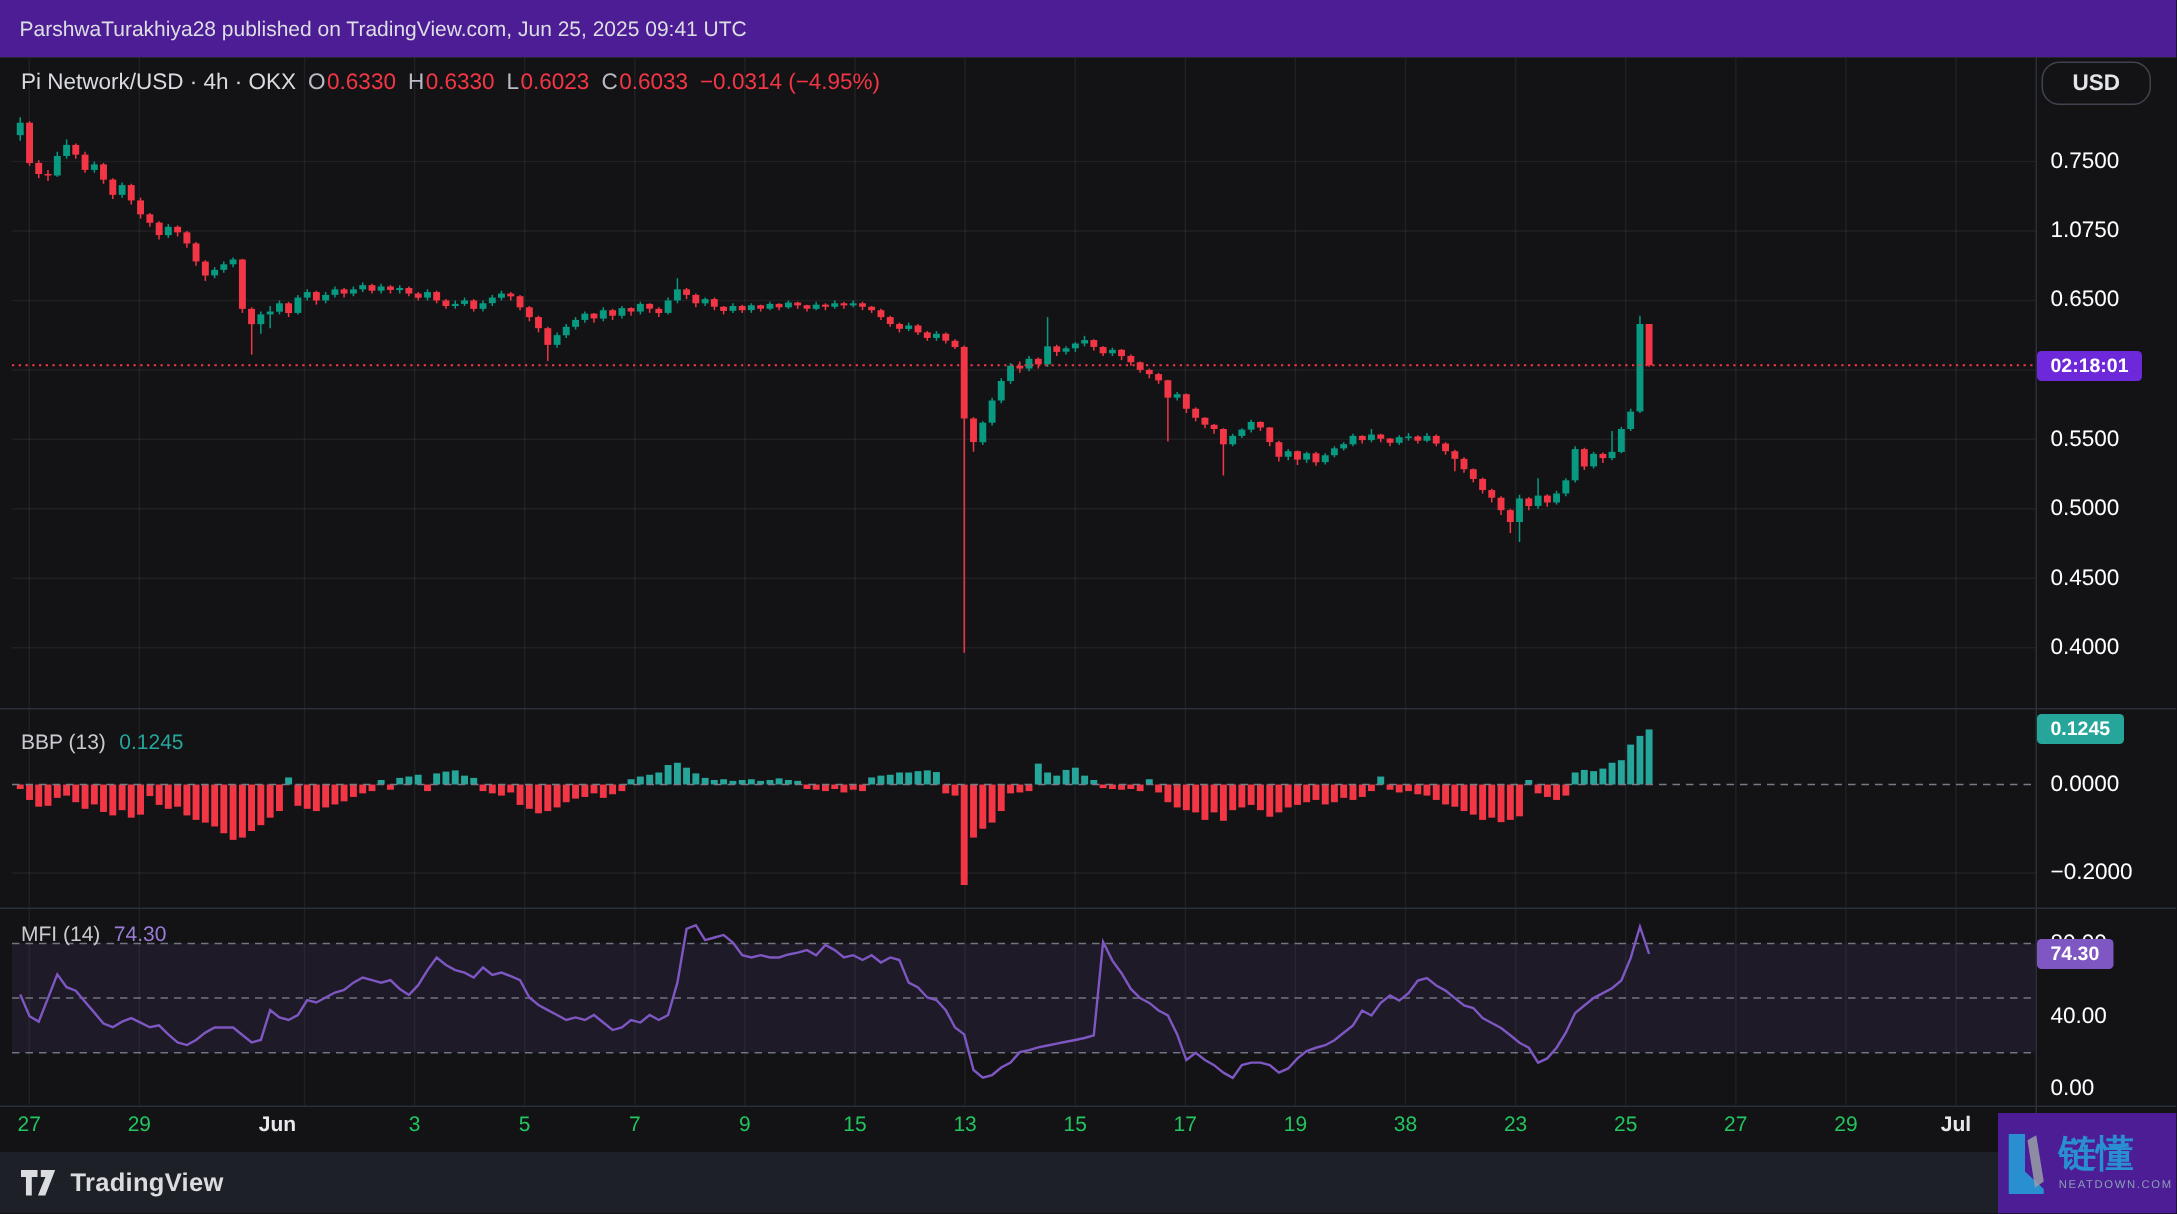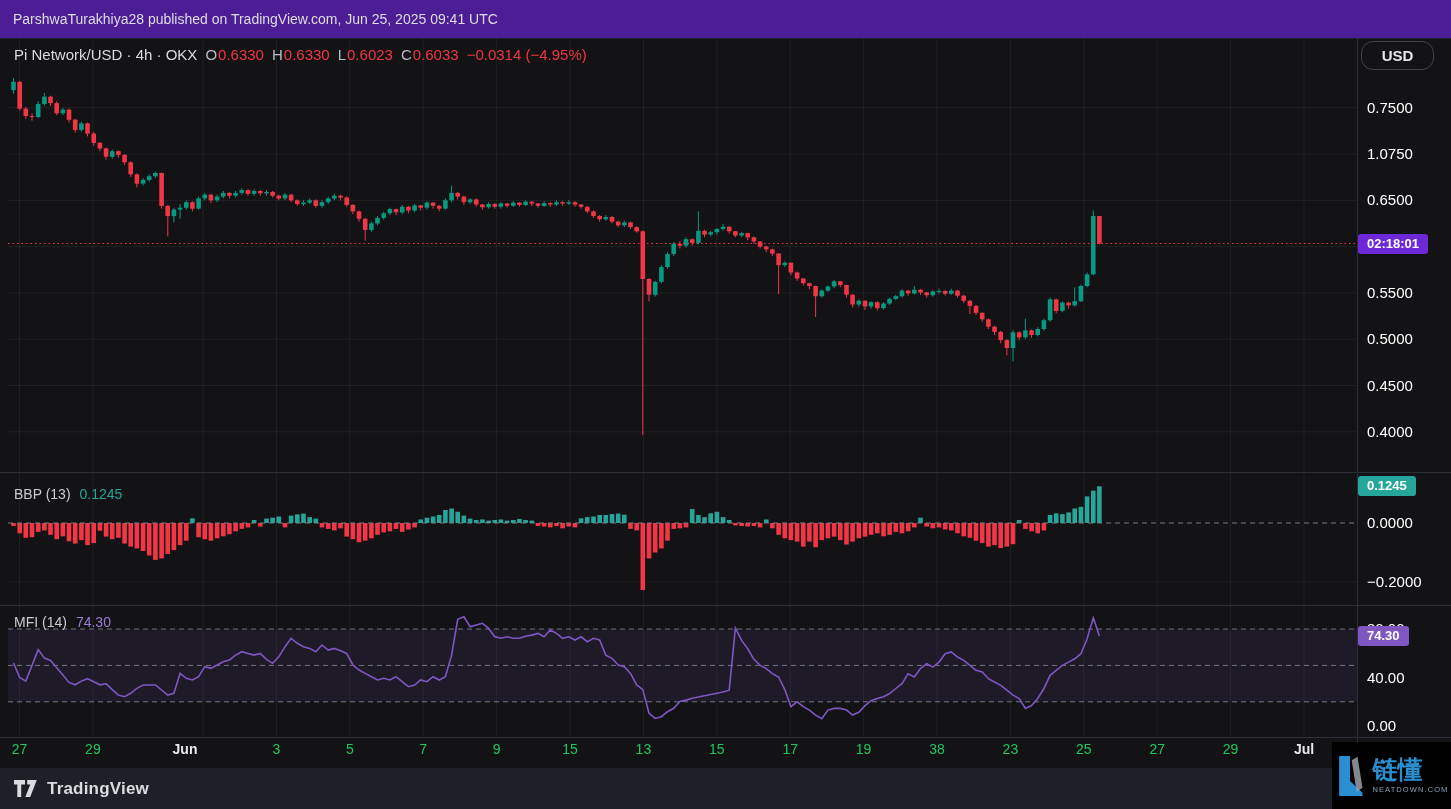--- a/index.html
+++ b/index.html
@@ -18,21 +18,21 @@
   .ylab{position:absolute;left:1367px;height:18px;line-height:18px;font-size:15px;color:#ffffff;z-index:2;white-space:nowrap}
   .xlab{position:absolute;top:741px;transform:translateX(-50%);font-size:14px;color:#22c55e;z-index:2}
   .xlab.bold{font-weight:700;color:#e6e8ec}
   .chip{position:absolute;left:1358px;z-index:4;border-radius:3px;color:#fff;font-size:13px;
         font-weight:700;padding:3px 9px;line-height:14px;white-space:nowrap}
   .ind-label{position:absolute;left:14px;z-index:4;font-size:14px;display:flex;gap:9px;white-space:nowrap}
   .ind-label .n{color:#c9cbd1}
   .bottombar{position:absolute;left:0;top:768px;right:0;height:41px;background:#1d2026;z-index:6;
              display:flex;align-items:center;gap:9px;padding-left:13px}
   .brand{font-size:17px;font-weight:700;color:#dadce0;letter-spacing:.2px}
-  .wm{position:absolute;left:1332px;top:742px;width:119px;height:67px;background:#000000;z-index:10;
+  .wm{position:absolute;left:1332px;top:742px;width:119px;height:67px;background:#4c1d95;z-index:10;
       display:flex;align-items:center;justify-content:center;gap:8px}
   .wm-col{display:flex;flex-direction:column;align-items:flex-start}
   .wm-cn{color:#2a8fd0;font-size:25px;font-weight:700;line-height:1}
   .wm-site{color:#8aa0b5;font-size:7.5px;letter-spacing:1.1px;margin-top:3px}
 </style>
 </head>
 <body>
 
 <div id="svg-holder"><svg width="1451" height="809" xmlns="http://www.w3.org/2000/svg">
       <rect x="0" y="0" width="1451" height="809" fill="#131316"></rect>

